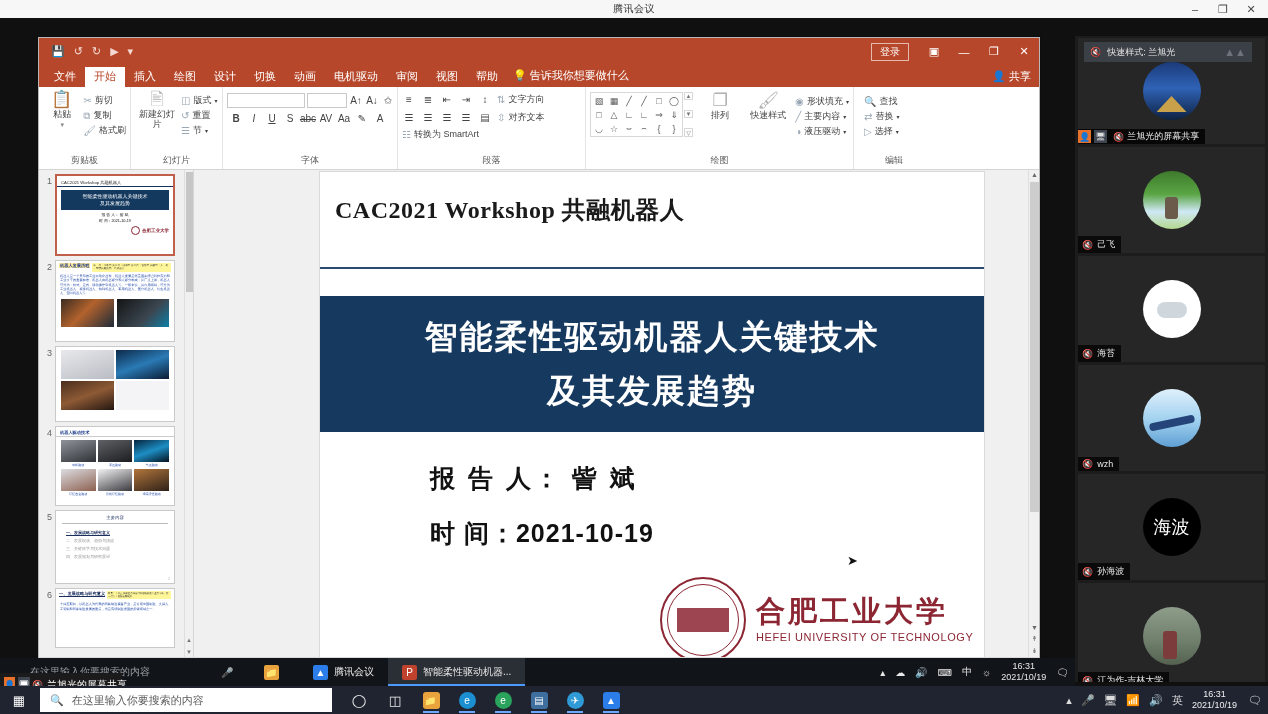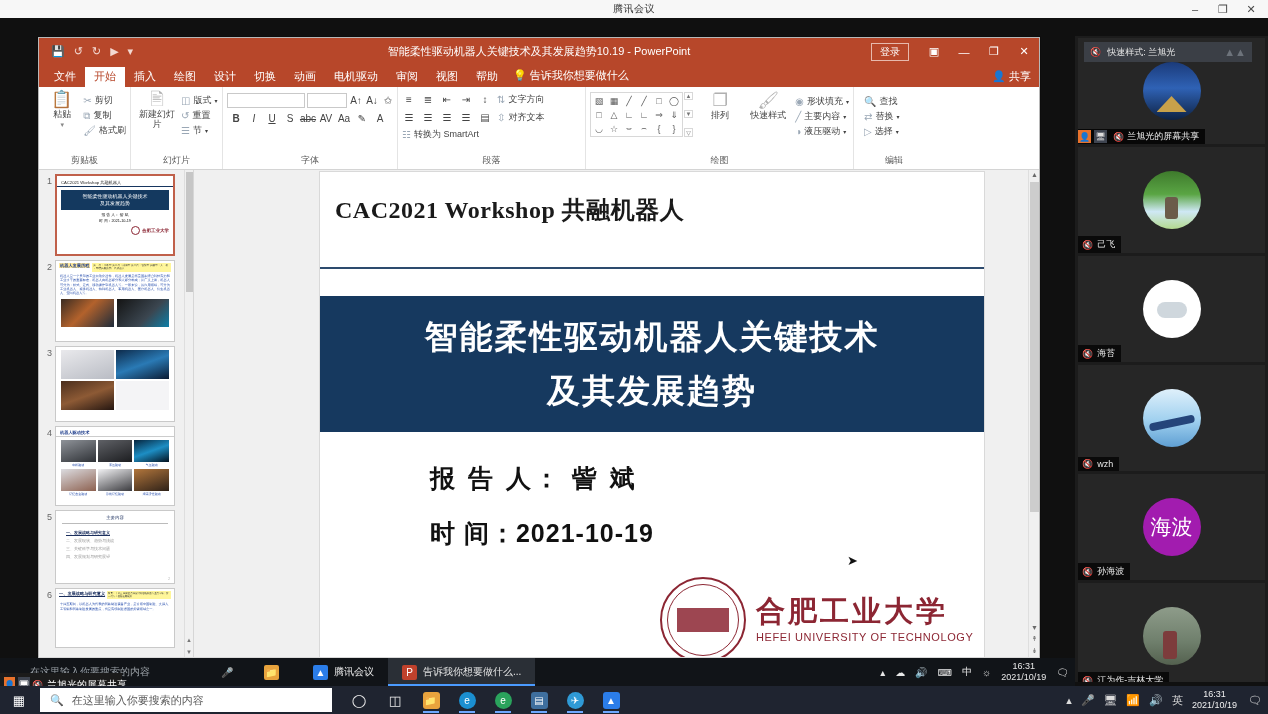--- a/index.html
+++ b/index.html
@@ -243,21 +243,21 @@
 
   
   .av-night{ background:linear-gradient(#1b3b7a 0%,#2f62b5 45%,#0e2243 100%); position:relative;}
   .av-night:after{ content:""; position:absolute; left:14px; bottom:8px; width:30px; height:16px; background:#c8a14a; clip-path:polygon(50% 0,100% 100%,0 100%);}
   .av-forest{ background:linear-gradient(#3e7a2c 0%,#5aa544 40%,#cfe8f5 70%,#b3d98f 100%); position:relative;}
   .av-forest:after{content:"";position:absolute;left:22px;top:26px;width:13px;height:22px;background:#6b5b4a;border-radius:3px;}
   .av-cat{ background:#ffffff; position:relative;}
   .av-cat:after{content:"";position:absolute;left:14px;top:22px;width:30px;height:16px;background:#cfd7dd;border-radius:10px;}
   .av-sky{ background:linear-gradient(#dff0fb 0%,#9fd0ef 55%,#5f9fd3 100%); position:relative;}
   .av-sky:after{content:"";position:absolute;left:6px;top:30px;width:46px;height:8px;background:#25457a;border-radius:6px;transform:rotate(-12deg);}
-  .av-blue{ background:#a21caf; color:#fff; font-size:21px;}
+  .av-blue{ background:#000000; color:#fff; font-size:18px;}
   .av-tank{ background:linear-gradient(#8e9c8a 0%,#6f7f6c 60%,#54614f 100%); position:relative;}
   .av-tank:after{content:"";position:absolute;left:20px;top:24px;width:14px;height:28px;background:#7d3c3c;border-radius:3px;}
 
   
   #share-indicator{
     position:absolute; left:0; top:655px; width:122px; height:23px;
     background:#1b1b1b; display:flex; align-items:center; gap:3px; padding:0 4px; z-index:40;
   }
   #share-indicator .si{ width:15px; height:15px; display:flex; align-items:center; justify-content:center; font-size:9px; color:#fff;}
   #share-indicator .si.orange{ background:#e8722c;}
@@ -316,21 +316,20 @@
     <div id="ppt-window">
 
       <div id="ppt-titlebar">
         <div id="qat">
           <span class="qicon">💾</span>
           <span class="qicon">↺</span>
           <span class="qicon">↻</span>
           <span class="qicon">▶</span>
           <span class="qicon">▾</span>
         </div>
-        <div id="ppt-doc-title">智能柔性驱动机器人关键技术及其发展趋势10.19  -  PowerPoint</div>
         <div id="ppt-titlebar-right">
           <span id="signin-btn">登录</span>
           <span class="tbicon">▣</span>
           <span class="tbicon">—</span>
           <span class="tbicon">❐</span>
           <span class="tbicon close">✕</span>
         </div>
       </div>
 
       <div id="ribbon-tabs">
@@ -798,21 +797,21 @@
         <div class="mt-item">
           <span class="mt-ic" style="background:#e8a33d">📁</span>
           <span></span>
         </div>
         <div class="mt-item">
           <span class="mt-ic" style="background:#2b7de9">▲</span>
           <span>腾讯会议</span>
         </div>
         <div class="mt-item active">
           <span class="mt-ic" style="background:#c0412c">P</span>
-          <span>告诉我你想要做什么...</span>
+          <span>智能柔性驱动机器...</span>
         </div>
       </div>
       <div id="mt-right">
         <span>▴</span>
         <span>☁</span>
         <span>🔊</span>
         <span>⌨</span>
         <span>中</span>
         <span>☼</span>
         <span id="mt-clock">

